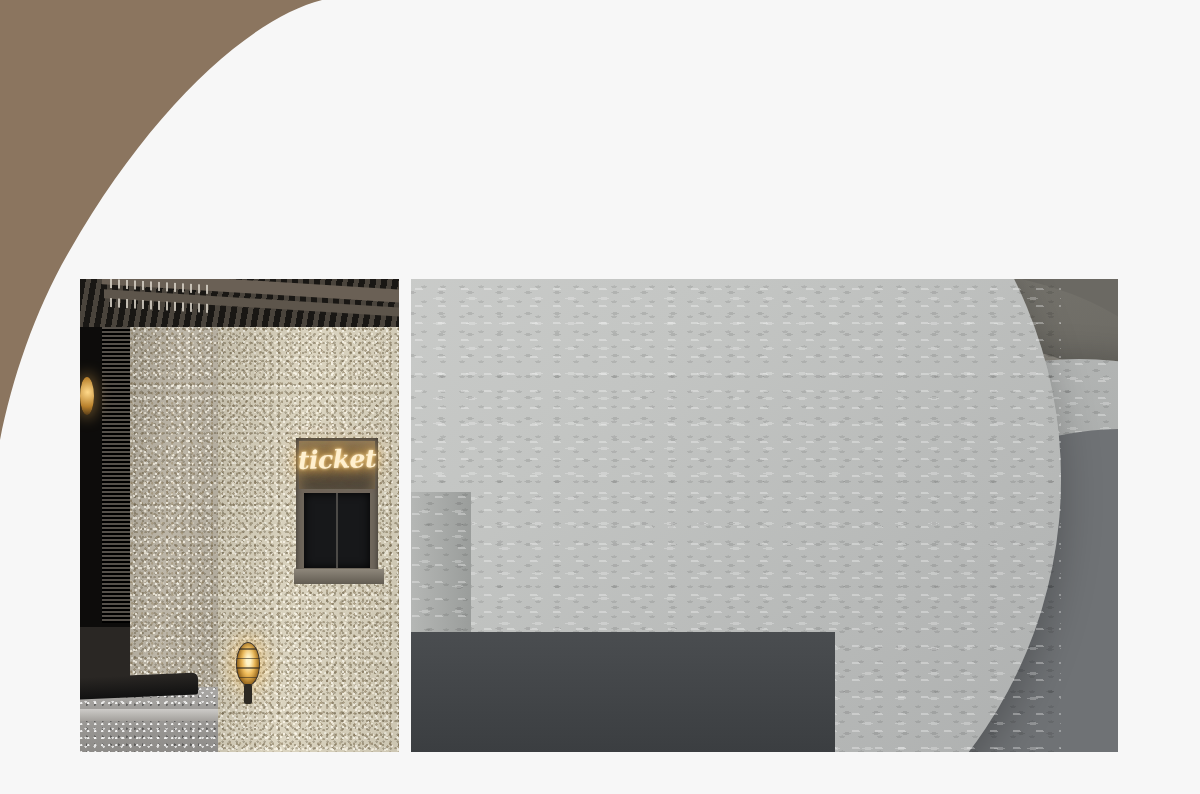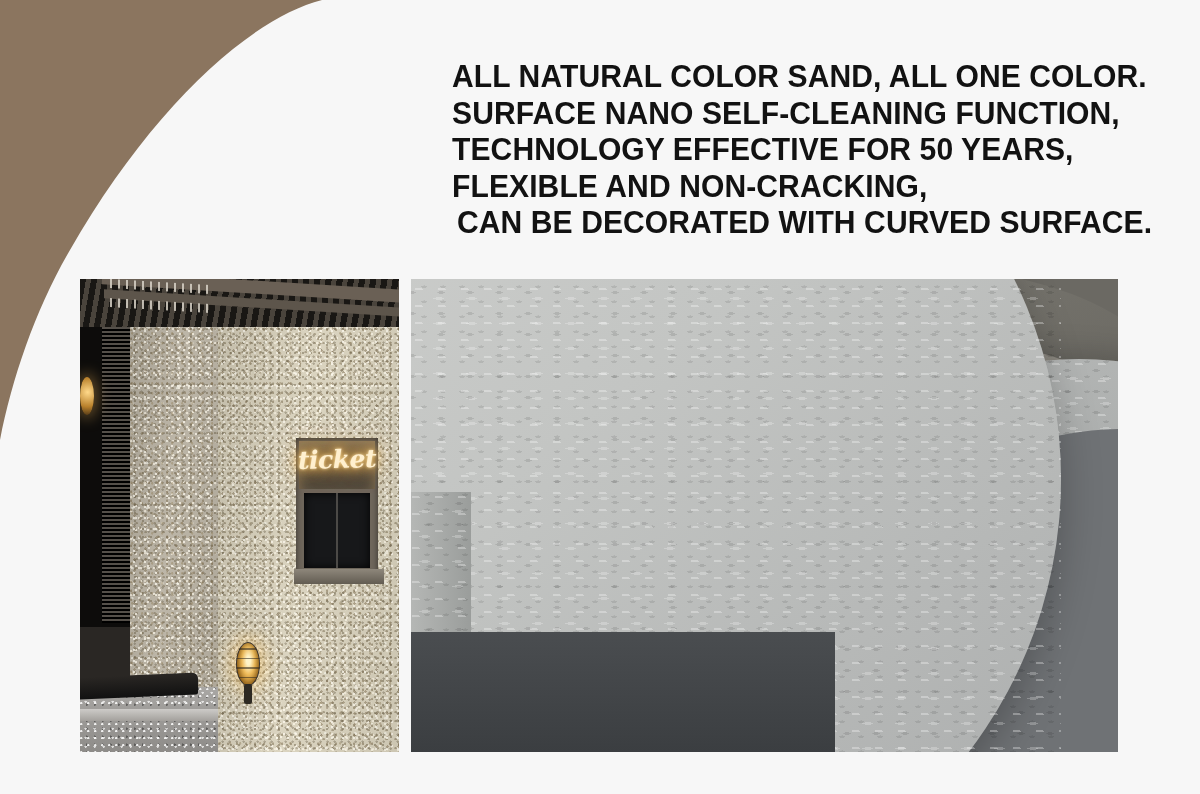--- a/index.html
+++ b/index.html
@@ -383,27 +383,20 @@
 <body>
 
 <div class="page">
 
   <div class="brown-shape">
     <svg width="340" height="450" viewBox="0 0 340 450">
       <path d="M0,0 L322,0 C250,18 150,110 70,250 C36,308 12,378 0,440 Z" fill="#8b755f"></path>
     </svg>
   </div>
 
-  <div class="headline">
-    <div class="headline-line">ALL NATURAL COLOR SAND, ALL ONE COLOR.</div>
-    <div class="headline-line">SURFACE NANO SELF-CLEANING FUNCTION,</div>
-    <div class="headline-line">TECHNOLOGY EFFECTIVE FOR 50 YEARS,</div>
-    <div class="headline-line">FLEXIBLE AND NON-CRACKING,</div>
-    <div class="headline-line indent">CAN BE DECORATED WITH CURVED SURFACE.</div>
-  </div>
 
   <div class="photo" id="photo-left">
     <div class="ph-layer lp-sky"></div>
 
     <div class="lp-bay"></div>
     <div class="lp-louvers"></div>
     <div class="lp-lamp2"></div>
 
     <div class="lp-wall-side">
       <div class="sand-tex"></div>

